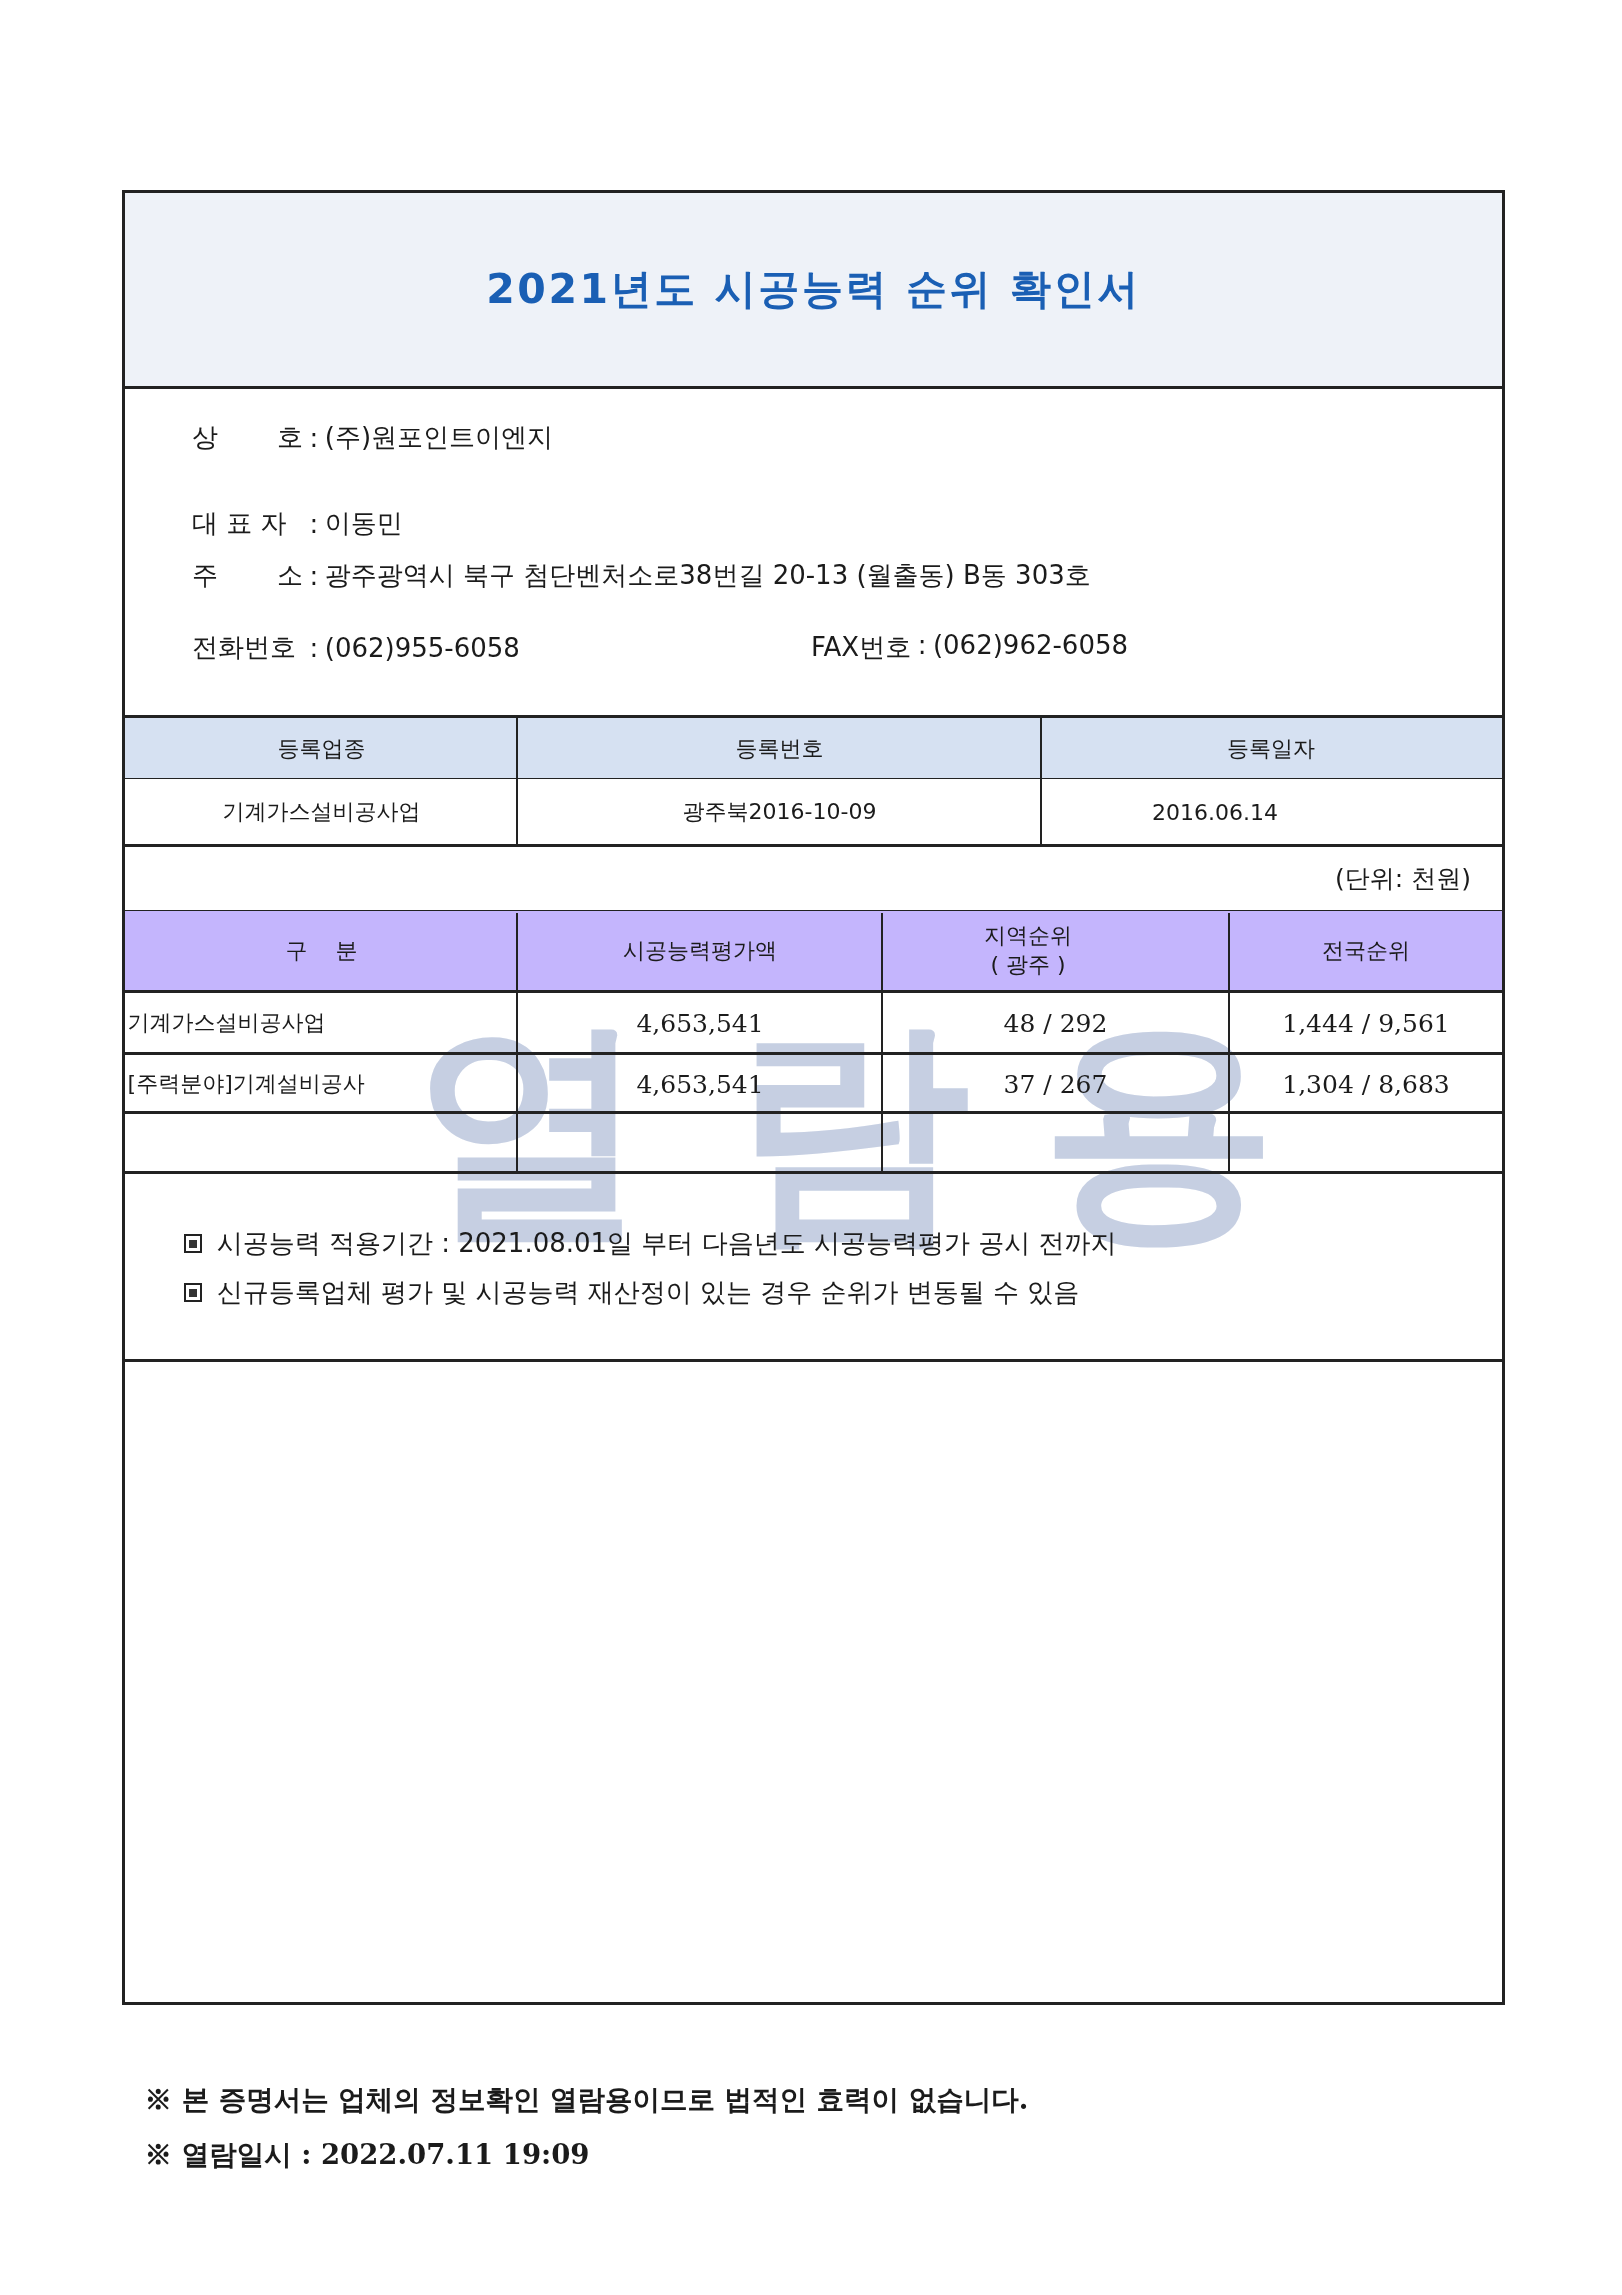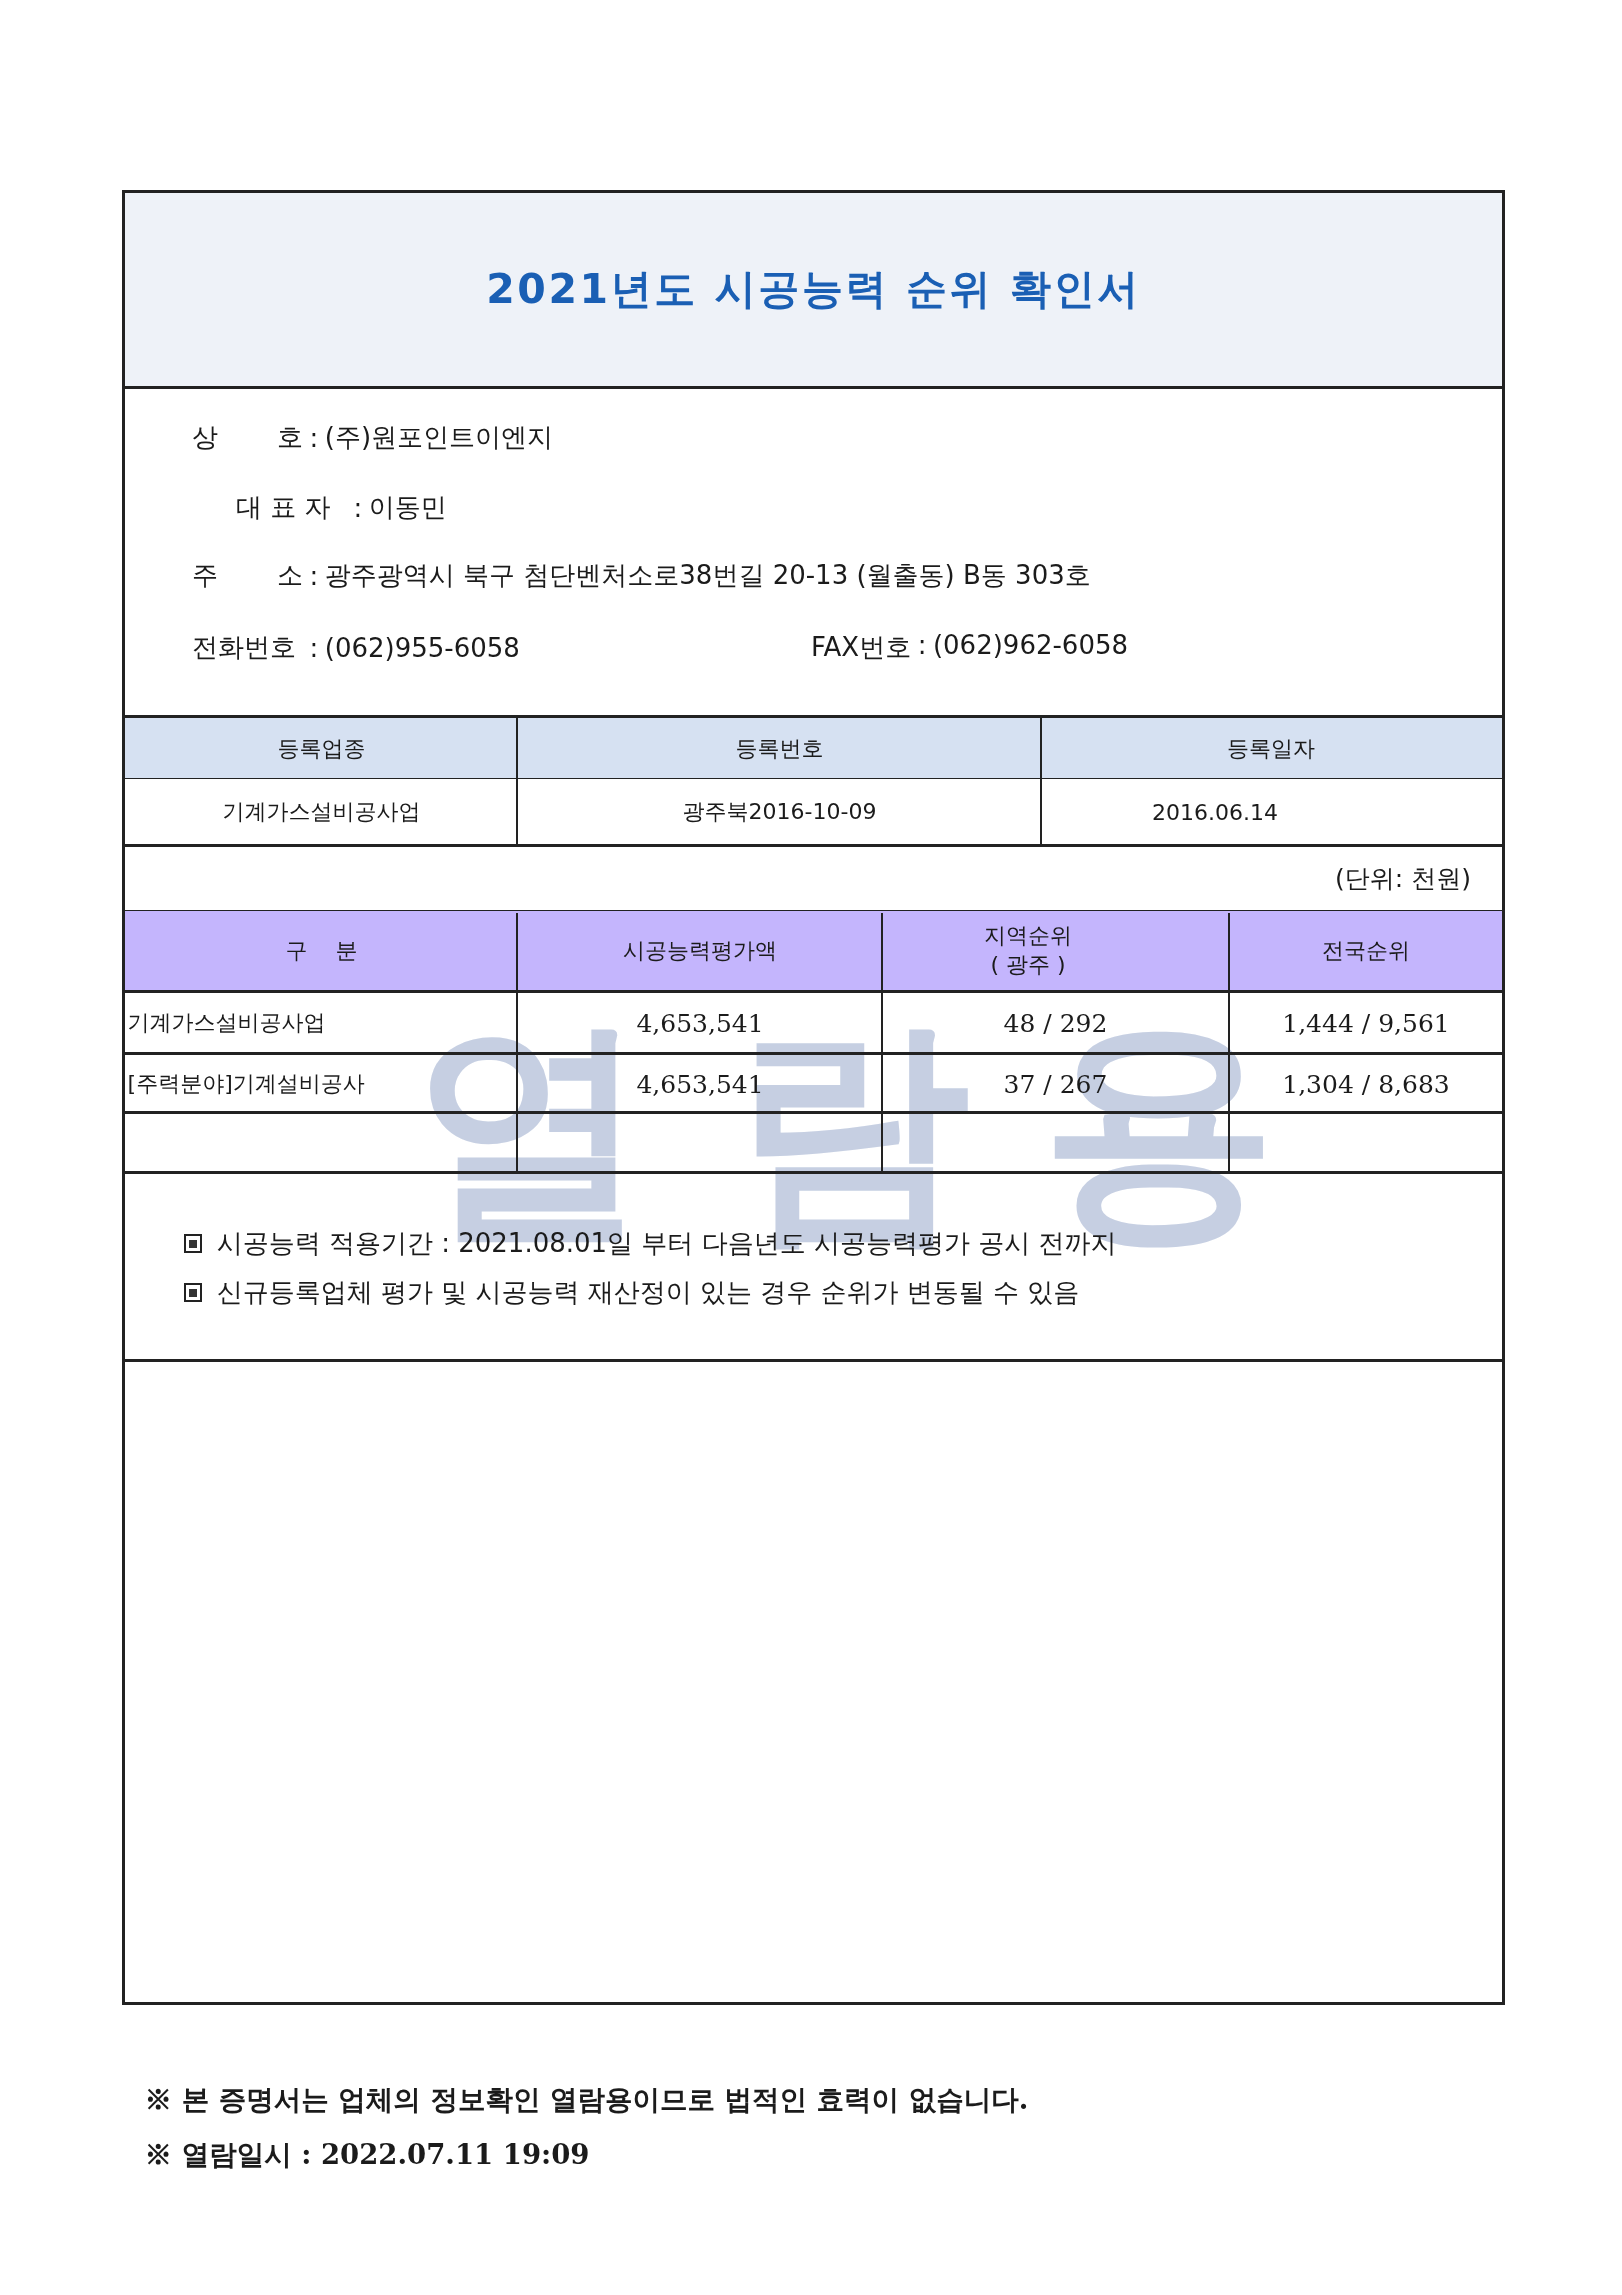--- a/index.html
+++ b/index.html
@@ -58,21 +58,21 @@
 
   <div class="band info">
     <div class="info-row" style="top:31px;">
       <span class="lbl-spread">
         <span>상</span>
         <span>호</span>
       </span>
       <span class="info-sep">:</span>
       <span>(주)원포인트이엔지</span>
     </div>
-    <div class="info-row" style="top:101px;margin-left:44px;">
+    <div class="info-row" style="top:117px;">
       <span class="lbl-spread">
           <span>대 표 자</span>
         </span>
       <span class="info-sep">:</span>
       <span>이동민</span>
     </div>
     <div class="info-row" style="top:169px;">
       <span class="lbl-spread">
         <span>주</span>
         <span>소</span>

